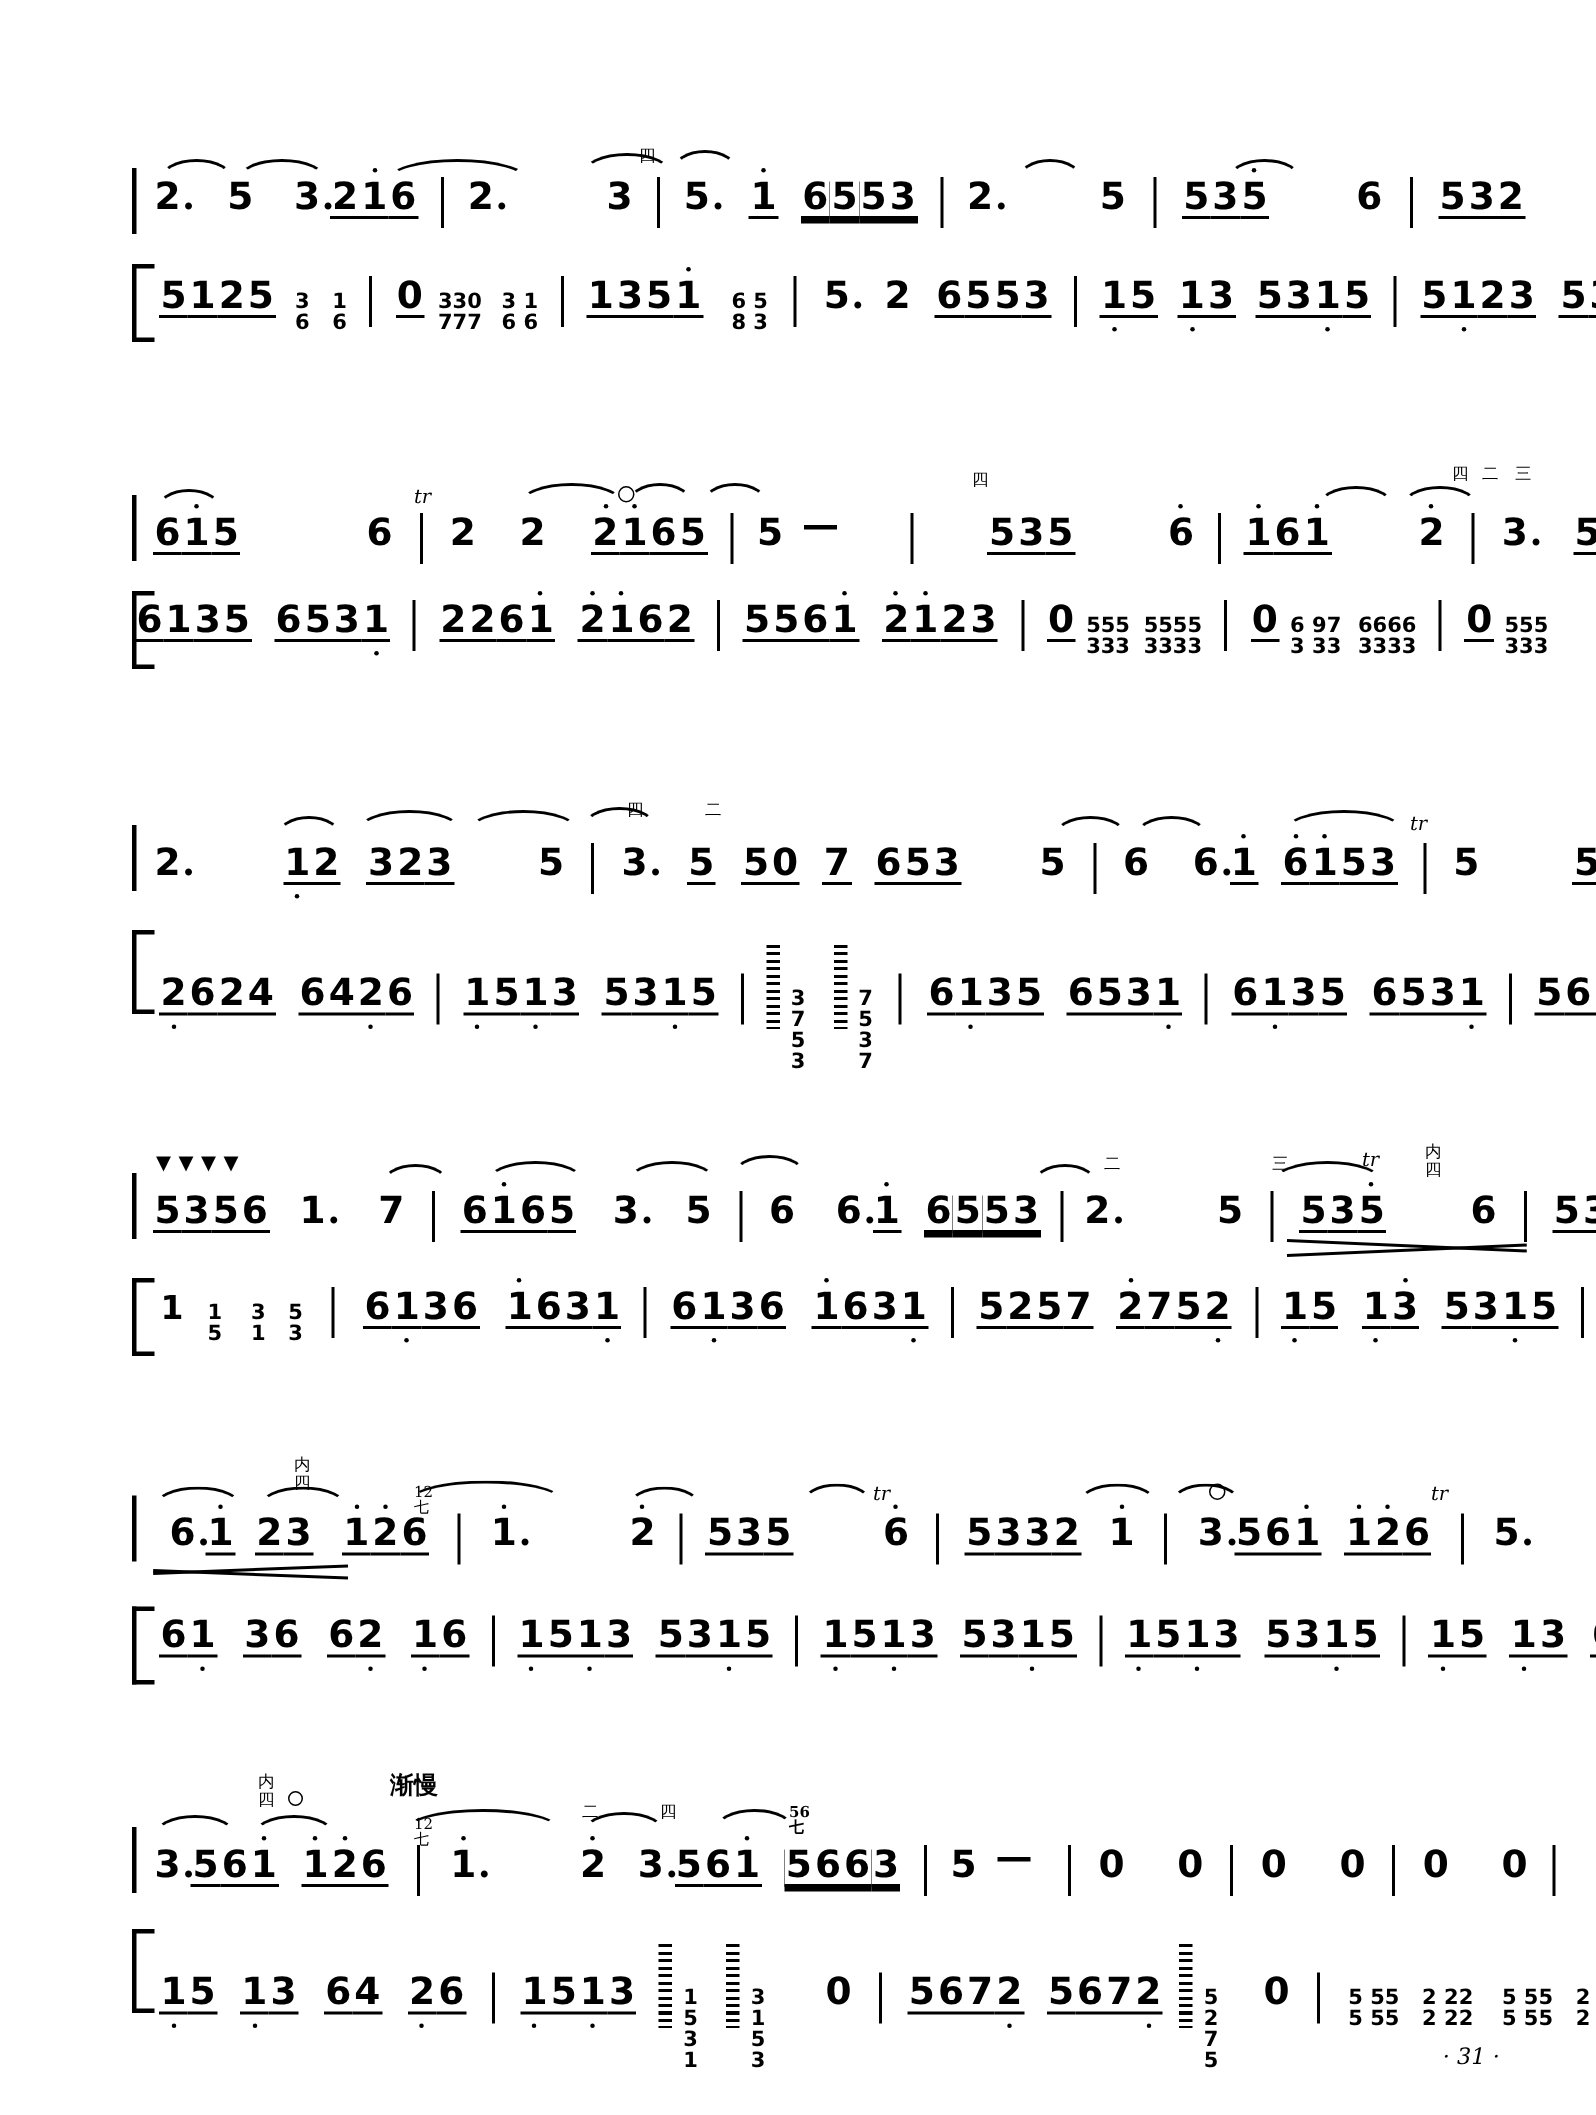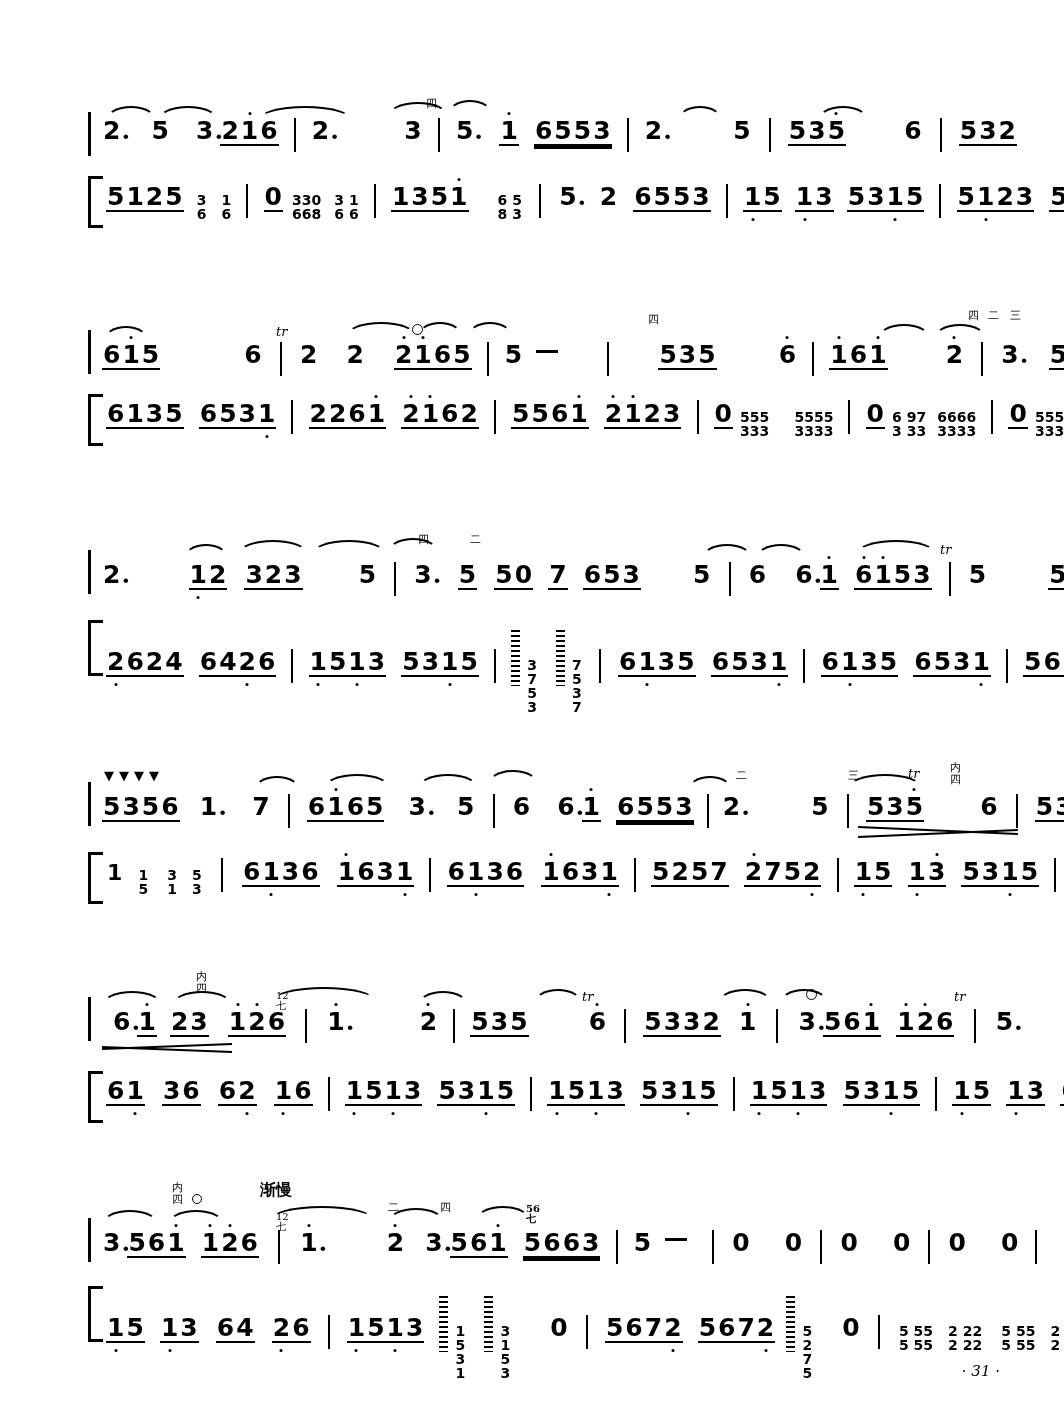--- a/index.html
+++ b/index.html
@@ -147,29 +147,29 @@
             <span class="s">6</span>
           </span>
         <span class="stack" style="margin-left:10px;">
             <span class="s">1</span>
             <span class="s">6</span>
           </span>
         <span class="thinbar" style="margin:0 10px;"></span>
         <span class="note b1">0</span>
         <span class="stack" style="margin-left:4px;">
             <span class="s">330</span>
-            <span class="s">668</span>
+            <span class="s">777</span>
           </span>
         <span class="stack" style="margin-left:8px;">
             <span class="s">3 1</span>
             <span class="s">6 6</span>
           </span>
         <span class="thinbar" style="margin:0 10px;"></span>
         <span class="note b1">1</span><span class="note b1">3</span><span class="note b1">5</span><span class="note b1 dotup">1</span>
-        <span class="stack" style="margin-left:24px;">
+        <span class="stack" style="margin-left:14px;">
             <span class="s">6 5</span>
             <span class="s">8 3</span>
           </span>
         <span class="thinbar" style="margin:0 12px;"></span>
         <span class="note">5</span><span class="augdot">.</span>
         <span class="note" style="margin-left:10px;">2</span>
         <span class="note b1" style="margin-left:10px;">6</span><span class="note b1">5</span><span class="note b1">5</span><span class="note b1">3</span>
         <span class="thinbar" style="margin:0 10px;"></span>
         <span class="note b1 dotdn">1</span><span class="note b1">5</span>
         <span class="note b1 dotdn" style="margin-left:8px;">1</span><span class="note b1">3</span>
@@ -217,36 +217,36 @@
         <span class="thinbar" style="margin:0 12px;"></span>
         <span class="note">3</span><span class="augdot">.</span>
         <span class="note b1" style="margin-left:18px;">5</span>
         
         
       </div>
     </div>
 
     <div class="rowwrap" style="height:66px;">
       <div class="brace" style="top:8px;height:46px;"></div>
-      <div style="position:absolute;left:18px;top:14px;white-space:nowrap;">
+      <div style="position:absolute;left:2px;top:14px;white-space:nowrap;">
         <span class="note b1">6</span><span class="note b1">1</span><span class="note b1">3</span><span class="note b1">5</span>
         <span class="note b1" style="margin-left:10px;">6</span><span class="note b1">5</span><span class="note b1">3</span><span class="note b1 dotdn">1</span>
         <span class="thinbar" style="margin:0 10px;"></span>
         <span class="note b1">2</span><span class="note b1">2</span><span class="note b1">6</span><span class="note b1 dotup">1</span>
         <span class="note b1 dotup" style="margin-left:10px;">2</span><span class="note b1 dotup">1</span><span class="note b1">6</span><span class="note b1">2</span>
         <span class="thinbar" style="margin:0 10px;"></span>
         <span class="note b1">5</span><span class="note b1">5</span><span class="note b1">6</span><span class="note b1 dotup">1</span>
         <span class="note b1 dotup" style="margin-left:10px;">2</span><span class="note b1 dotup">1</span><span class="note b1">2</span><span class="note b1">3</span>
         <span class="thinbar" style="margin:0 10px;"></span>
         <span class="note b1">0</span>
         <span class="stack" style="margin-left:2px;">
             <span class="s">555</span>
             <span class="s">333</span>
           </span>
-        <span class="stack" style="margin-left:20px;">
+        <span class="stack" style="margin-left:4px;">
             <span class="s">5555</span>
             <span class="s">3333</span>
           </span>
         <span class="thinbar" style="margin:0 10px;"></span>
         <span class="note b1">0</span>
         <span class="stack" style="margin-left:2px;">
             <span class="s">6 97</span>
             <span class="s">3 33</span>
           </span>
         <span class="stack" style="margin-left:6px;">

